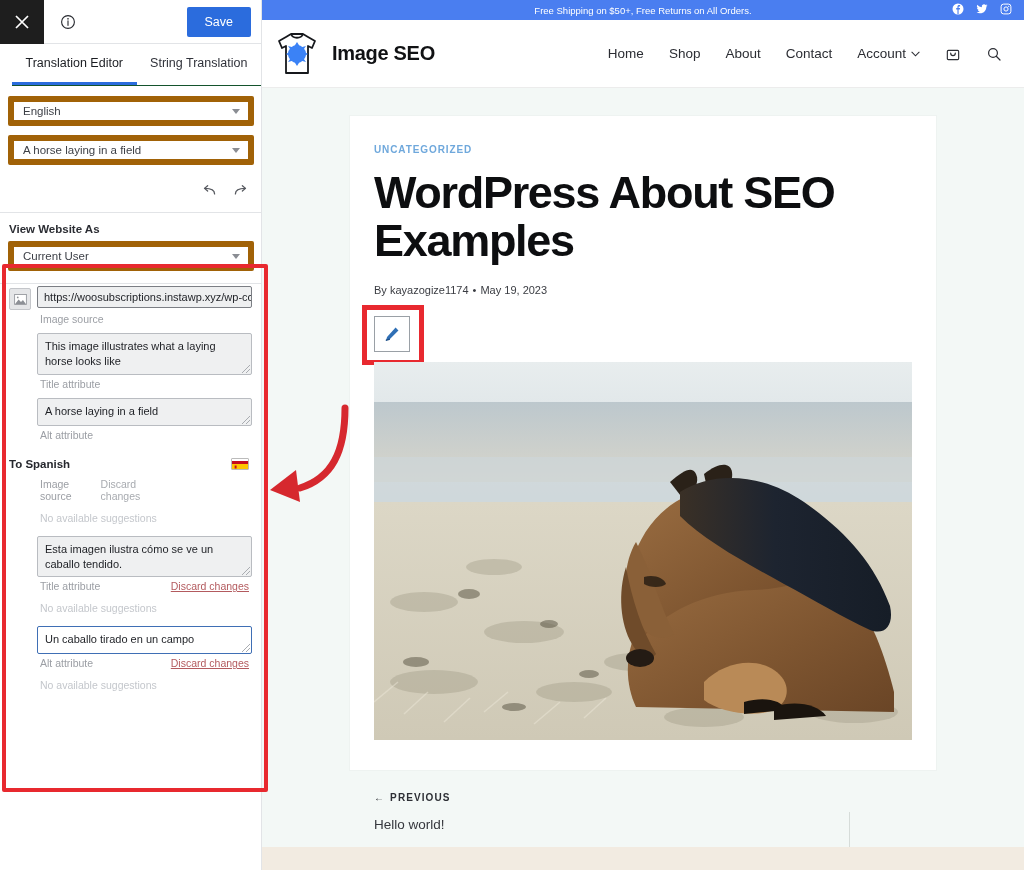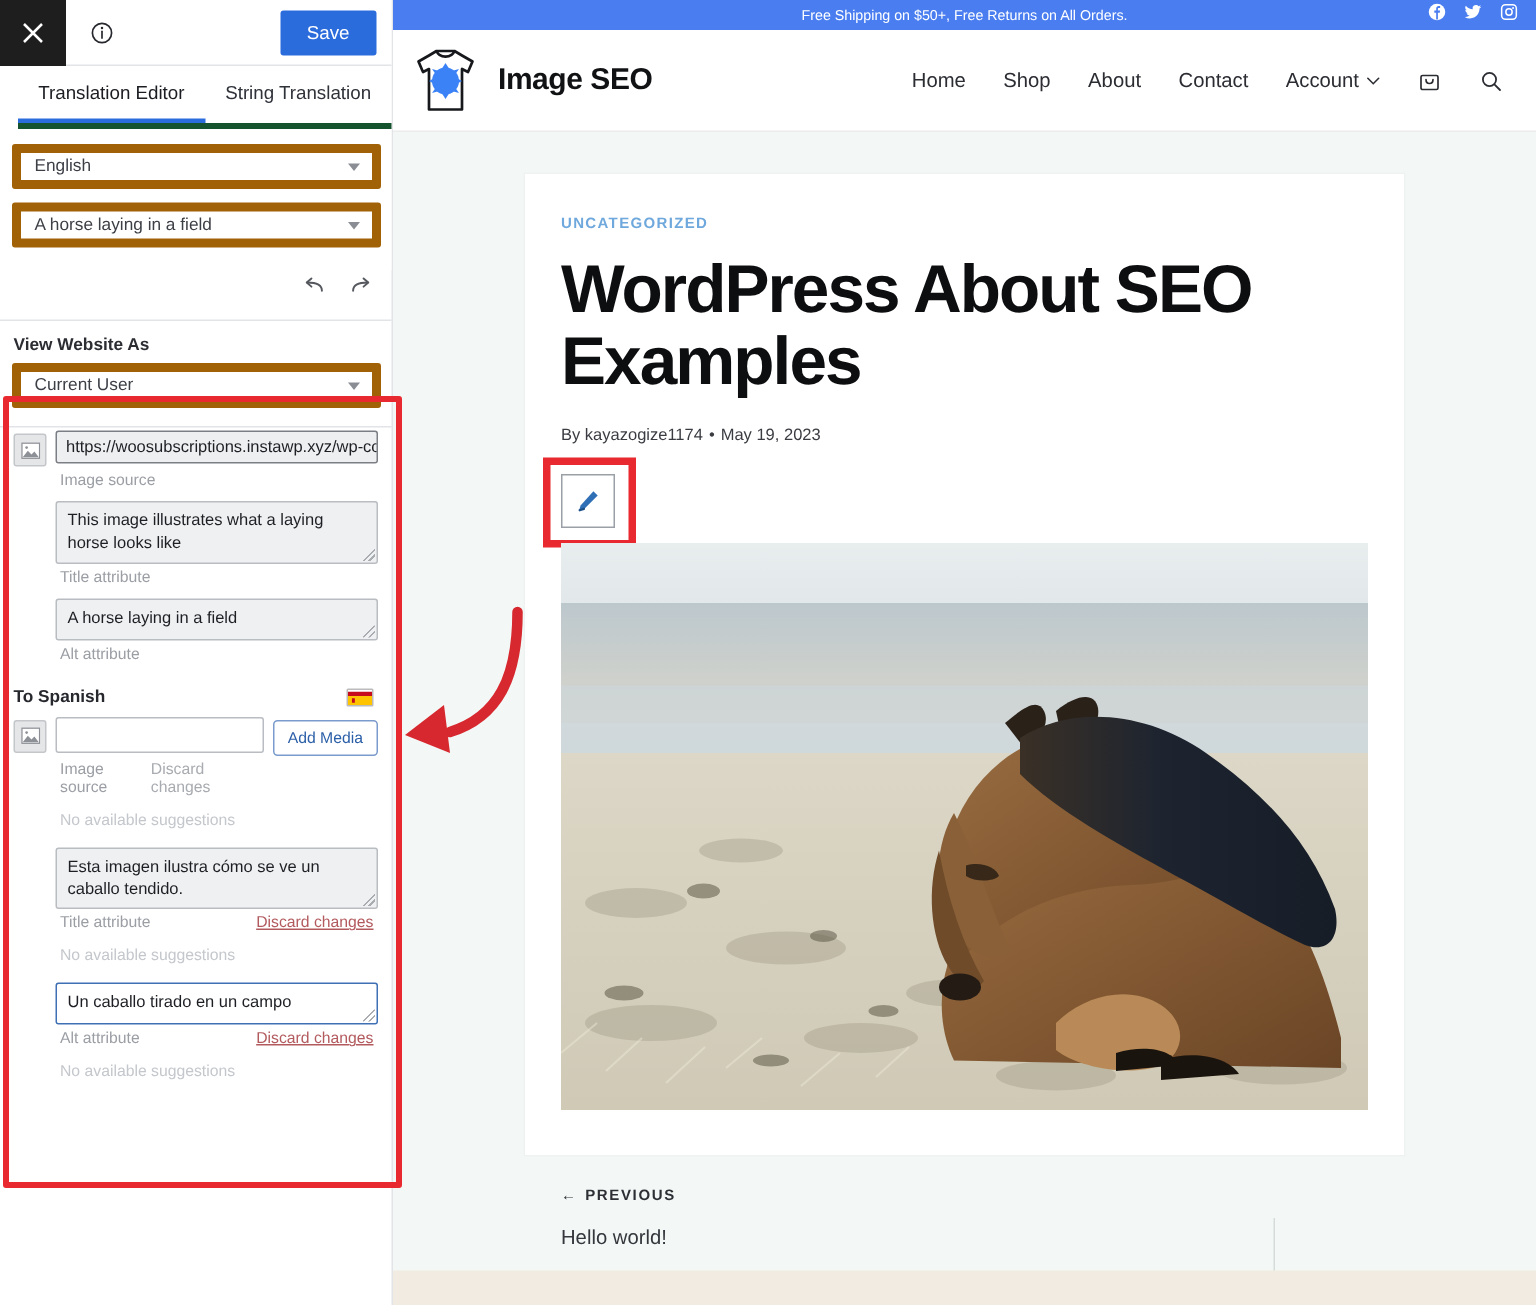--- a/index.html
+++ b/index.html
@@ -35,21 +35,21 @@
     cursor: pointer;
   }
   .sb-toolbar-spacer { flex: 1; }
   .sb-save {
     margin: 7px 10px 7px 0; padding: 0 18px; height: 30px;
     background: #2b6cdd; color: #fff; border: none; border-radius: 2px;
     font-size: 12.5px; font-family: "Liberation Sans", sans-serif;
     cursor: pointer; align-self: center;
   }
 
-  .sb-tabs { display: flex; height: 42px; border-bottom: 4px solid #14532d; background:#fff;margin-left:12px; }
+  .sb-tabs { display: flex; height: 42px; border-bottom: 1px solid #14532d; background:#fff;margin-left:12px; }
   .sb-tab {
     flex: 1; display: flex; align-items: center; justify-content: center;
     font-size: 12.5px; color: #30323a; cursor: pointer;
     border-bottom: 3px solid transparent;
   }
   .sb-tab.active { color: #1b1d22; border-bottom-color: #2b6cdd; font-weight: 400; }
 
   .sb-section { padding: 10px 8px 6px 8px; background:#fff; }
   .sel {
     position: relative; width: 246px; height: 30px;
@@ -303,31 +303,20 @@
         <span class="lang-hd-txt">To Spanish</span>
         <span class="flag">
           <svg viewBox="0 0 24 16" width="18" height="12">
             <rect width="24" height="16" fill="#c60b1e"></rect>
             <rect y="4" width="24" height="8" fill="#ffc400"></rect>
             <rect x="3.5" y="6" width="2.6" height="4" fill="#c60b1e"></rect>
           </svg>
         </span>
       </div>
 
-      <div class="field-row">
-        <span class="img-chip">
-          <svg viewBox="0 0 16 16">
-              <rect x="0.8" y="1.8" width="14.4" height="12.4" fill="#fff" stroke="#8d9096" stroke-width="1"></rect>
-              <circle cx="4.6" cy="5.4" r="1.1" fill="#8d9096"></circle>
-              <path d="M1.4 13.4 L5.6 8 L8.6 11 L11 8.6 L14.6 13.4 Z" fill="#8d9096"></path>
-            </svg>
-        </span>
-        <div class="txtbox empty" title=""></div>
-        <button class="addmedia">Add Media</button>
-      </div>
       <div class="meta-row" style="padding-right:86px;">
         <span class="meta-lbl">Image source</span>
         <span class="discard plain">Discard changes</span>
       </div>
       <div class="nosug">No available suggestions</div>
 
       <div class="field-row">
         <span style="width:22px;flex:0 0 22px;"></span>
         <div class="txtbox area">Esta imagen ilustra cómo se ve un caballo tendido.</div>
       </div>

